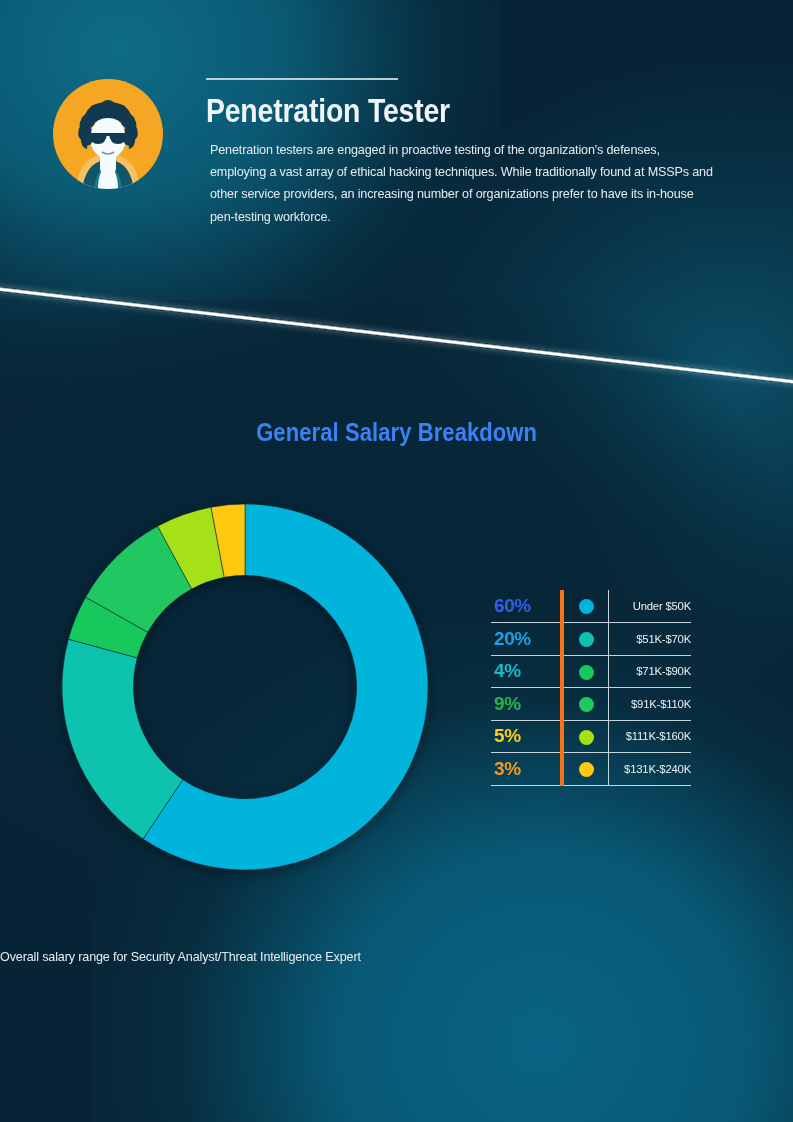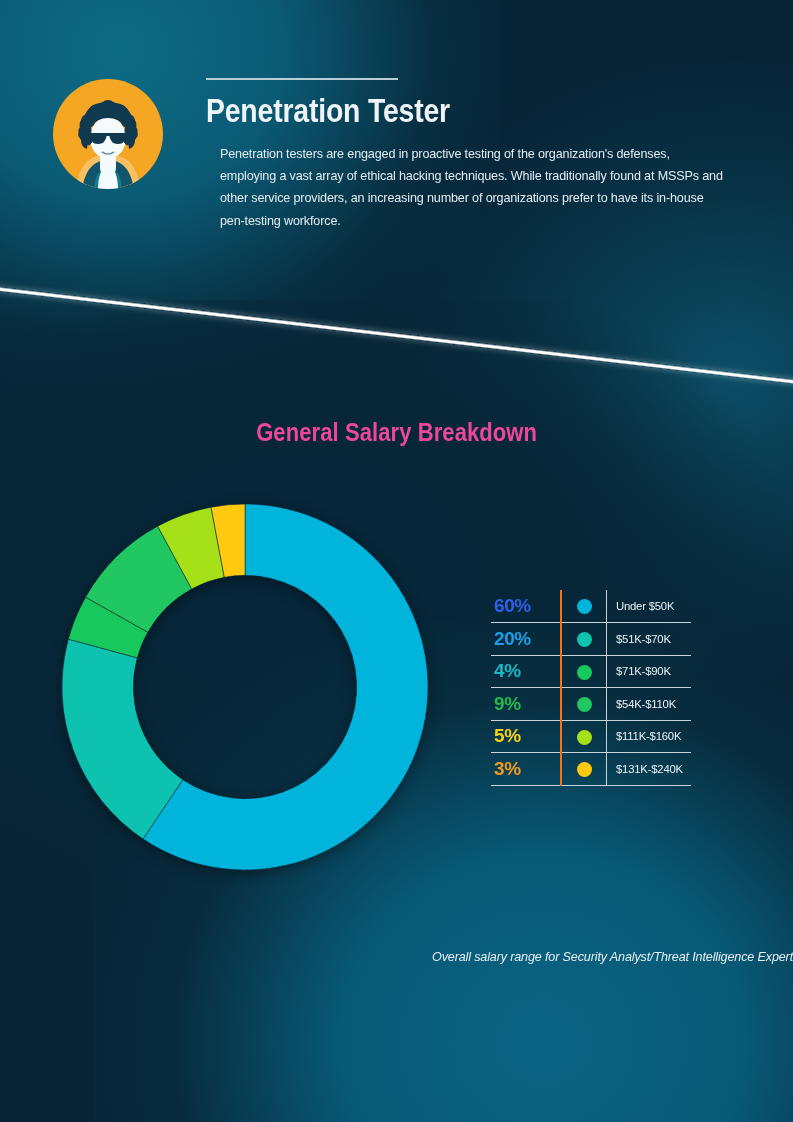--- a/index.html
+++ b/index.html
@@ -107,36 +107,36 @@
     color: #eef4f7;
     margin: 0 0 10px 0;
     transform: scaleX(0.86);
     transform-origin: left center;
     line-height: 1.05;
   }
   .lede {
     font-size: 12.6px;
     line-height: 1.78;
     color: #e3edf2;
-    margin: 14px;
+    margin: 4px;
     width: 508px;
     letter-spacing: -0.15px;
   }
 
   
   .chart-title {
     position: absolute;
     left: 0;
     top: 418px;
     width: 793px;
     text-align: center;
     font-family: "Liberation Sans Narrow", "Liberation Sans", sans-serif;
     font-size: 25px;
     font-weight: bold;
-    color: #ec4899;
+    color: #3b82f6;
     letter-spacing: 0.1px;
   }
   .chart-title span {
     display: inline-block;
     transform: scaleX(0.88);
   }
 
   .donut-wrap {
     position: absolute;
     left: 61px;
@@ -165,57 +165,57 @@
   .legend td {
     border-bottom: 1px solid #c6d5dc;
     padding: 0;
     vertical-align: middle;
   }
   .legend tr:first-child td {
     border-top: none;
   }
   .col-pct {
     width: 66px;
-    border-right: 2px solid #f97316;
+    border-right: 4px solid #f97316;
     text-align: left;
     padding-left: 3px !important;
     font-size: 19px;
     font-weight: bold;
     letter-spacing: -0.4px;
   }
   .col-dot {
     width: 44px;
     border-right: 1px solid #c6d5dc;
     text-align: center;
   }
   .col-label {
     padding-left: 9px !important;
     font-size: 11.3px;
     color: #eaf2f6;
     letter-spacing: -0.2px;
     white-space: nowrap;
+    text-align: right;
   }
   .dot {
     display: inline-block;
     width: 15px;
     height: 15px;
     border-radius: 50%;
     vertical-align: middle;
   }
 
   .caption {
     position: absolute;
     left: 0;
     top: 950px;
     width: 793px;
-    text-align: right;
+    text-align: left;
     font-size: 12.6px;
     color: #e6eff4;
     letter-spacing: -0.15px;
-    font-style: italic;
   }
 </style>
 </head>
 <body>
 
 <div class="page">
 
   <div class="bg-base"></div>
   <div class="bg-glow-tl"></div>
   <div class="bg-glow-r"></div>
@@ -304,21 +304,21 @@
           <td class="col-label">$51K-$70K</td>
         </tr>
         <tr>
           <td class="col-pct" style="color: rgb(25, 184, 196);">4%</td>
           <td class="col-dot"><span class="dot" style="background: rgb(23, 201, 92);"></span></td>
           <td class="col-label">$71K-$90K</td>
         </tr>
         <tr>
           <td class="col-pct" style="color: rgb(34, 184, 74);">9%</td>
           <td class="col-dot"><span class="dot" style="background: rgb(33, 199, 96);"></span></td>
-          <td class="col-label">$54K-$110K</td>
+          <td class="col-label">$91K-$110K</td>
         </tr>
         <tr>
           <td class="col-pct" style="color: rgb(245, 208, 26);">5%</td>
           <td class="col-dot"><span class="dot" style="background: rgb(166, 224, 24);"></span></td>
           <td class="col-label">$111K-$160K</td>
         </tr>
         <tr>
           <td class="col-pct" style="color: rgb(243, 154, 27);">3%</td>
           <td class="col-dot"><span class="dot" style="background: rgb(255, 201, 15);"></span></td>
           <td class="col-label">$131K-$240K</td>

